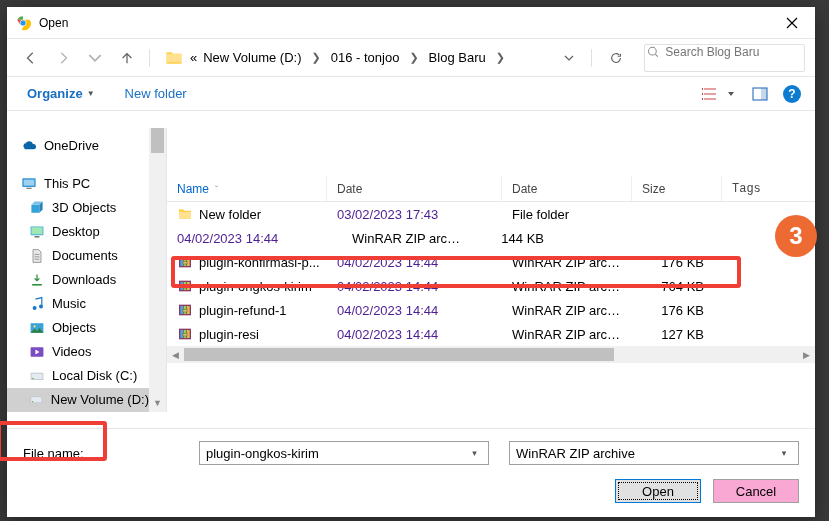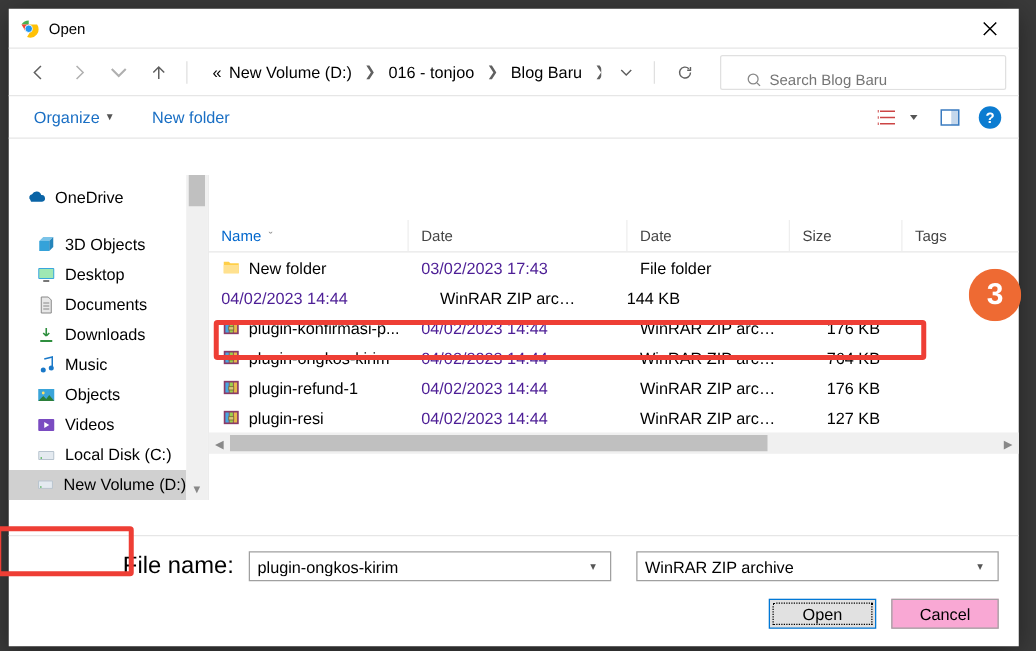--- a/index.html
+++ b/index.html
@@ -16,26 +16,26 @@
   .navbtn { width:28px; height:28px; display:flex; align-items:center; justify-content:center; color:#606060; border-radius:2px; cursor:pointer; }
   .navbtn svg { width:14px; height:14px; }
   .navbtn.disabled { color:#b0b0b0; }
   .nav-sep { width:1px; height:18px; background:#e0e0e0; margin:0 4px; }
   .path { flex:1; display:flex; align-items:center; height:28px; padding:0 2px; overflow:hidden; }
   .folder-ico { width:20px; height:20px; margin:0 4px; }
   .path .chev { color:#606060; font-size:11px; padding:0 6px; }
   .path .crumb { font-size:13px; color:#000; padding:2px 4px; white-space:nowrap; cursor:pointer; }
   .path .pre { color:#000; font-size:13px; padding:0 2px; }
   .dropbtn, .reload { width:28px; height:28px; display:flex; align-items:center; justify-content:center; color:#606060; cursor:pointer; margin-left:2px; }
-  .search-wrap { width:229px; height:28px; border:1px solid #e0e0e0; border-radius:2px; display:flex; align-items:flex-end; margin-left:10px; padding:0 20px; }
+  .search-wrap { width:161px; height:28px; border:1px solid #e0e0e0; border-radius:2px; display:flex; align-items:flex-start; margin-left:10px; padding:0 2px; }
   .search-wrap svg { width:14px; height:14px; color:#808080; margin-right:6px; }
   .search-wrap input { border:none; outline:none; width:100%; font-size:12px; color:#606060; }
   
   .toolbar { height:34px; display:flex; align-items:center; padding:0 14px; border-bottom:1px solid #e6e6e6; }
-  .toolbar .tbtn { font-size:13px; color:#1a6fc4; padding:4px 6px; display:flex; align-items:center; gap:4px; cursor:pointer; }
+  .toolbar .tbtn { font-size:13px; color:#1a6fc4; padding:4px 6px; display:flex; align-items:center; gap:4px; cursor:pointer;font-weight:bold; }
   .toolbar .tbtn .sm-caret { font-size:8px; color:#555; }
   .toolbar .lf { font-size:13px; color:#1a6fc4; padding:4px 6px; margin-left:18px; cursor:pointer; }
   .toolbar .right { margin-left:auto; display:flex; align-items:center; gap:8px; }
   .toolbar .iconbtn { width:30px; height:24px; display:flex; align-items:center; justify-content:center; cursor:pointer; color:#606060; }
   .toolbar .iconbtn.drop { width:44px; padding-right:10px; position:relative; }
   .toolbar .iconbtn.drop::after { content:""; position:absolute; right:3px; top:50%; border-left:3px solid transparent; border-right:3px solid transparent; border-top:4px solid #555; transform:translateY(-50%);}
   .help { width:18px; height:18px; border-radius:50%; background:#0c7cd1; color:#fff; font-size:12px; display:flex; align-items:center; justify-content:center; cursor:pointer; font-weight:600; }
   
   .body { flex:1; display:flex; min-height:0;align-items:center; }
   .sidebar { width:160px; border-right:1px solid #e6e6e6; padding-top:6px; overflow-y:auto; overflow-x:hidden; position:relative; }
@@ -52,41 +52,41 @@
   .sb-item .ico { width:16px; height:16px; display:flex; align-items:center; justify-content:center; }
   .sb-group-gap { height:14px; }
   
   .content { flex:1; display:flex; flex-direction:column; min-width:0; position:relative; }
   .cols { display:flex; height:26px; border-bottom:1px solid #e8e8e8; }
   .col { display:flex; align-items:center; padding:0 10px; font-size:12px; color:#444; border-right:1px solid #eee; cursor:pointer; }
   .col.name { width:160px; color:#0066cc; }
   .col.date { width:175px; }
   .col.type { width:130px; }
   .col.size { width:90px; }
-  .col.tags { flex:1; border-right:none; }
+  .col.tags { flex:1; border-right:none;font-family:Liberation Mono, monospace; }
   .col .sort { margin-left:6px; color:#888; font-size:9px; }
   .file-list { flex:1; position:relative; }
   .row { display:flex; height:24px; align-items:center; font-size:13px; color:#000; }
   .row .cell { padding:0 10px; overflow:hidden; text-overflow:ellipsis; white-space:nowrap; }
   .row .cell.name { width:160px; display:flex; align-items:center; gap:6px; }
   .row .cell.date { width:175px; color:#4c1d95; }
   .row .cell.type { width:130px; }
   .row .cell.size { width:90px; text-align:right; padding-right:18px; }
   .row .ico { width:16px; height:16px; flex-shrink:0; }
   .scroller-h { height:17px; background:#f0f0f0; display:flex; align-items:center; margin-top:auto; }
   .scroller-h .arrow { width:17px; height:17px; display:flex; align-items:center; justify-content:center; color:#888; font-size:9px;}
   .scroller-h .track { flex:1; height:100%; position:relative; }
   .scroller-h .thumb { position:absolute; left:0; top:2px; bottom:2px; width:70%; background:#c0c0c0; }
   
   .hilite { position:absolute; border:4px solid #ee3e35; pointer-events:none; border-radius:3px; }
   .num-badge { position:absolute; width:42px; height:42px; border-radius:50%; background:#ee6a33; border:4px solid #fff0; color:#fff; font-size:24px; font-weight:700; display:flex; align-items:center; justify-content:center; pointer-events:none; }
   
   .bottom { border-top:1px solid #e6e6e6; padding:12px 16px 14px 16px; display:flex; flex-direction:column; gap:10px; position:relative; }
   .fn-row { display:flex; align-items:center; gap:6px; }
-  .fn-row .lbl { font-size:19px; color:#000; width:170px; text-align:right; padding-right:6px; }
+  .fn-row .lbl { font-size:13px; color:#000; width:170px; padding-right:6px; }
   .fn-row .combo { flex:1; height:24px; border:1px solid #a0a0a0; display:flex; align-items:center; padding:0 6px; font-size:13px; background:#fff; }
   .fn-row .combo input { border:none; outline:none; width:100%; font-size:13px; }
   .fn-row .combo .drop-tri { width:16px; display:flex; justify-content:center; color:#555; font-size:9px; }
   .fn-row .filter { width:180px; margin-left:14px; }
   .btn-row { display:flex; justify-content:flex-end; gap:12px; padding-right:0; margin-top:4px;}
   .btn { width:86px; height:24px; border:1px solid #a0a0a0; background:#f9a8d4; font-size:13px; color:#000; cursor:pointer; }
   .btn.primary { border:1px solid #0078d7; background:#e1e1e1; color:#000; outline:1px dotted #000; outline-offset:-4px;}
 </style>
 </head>
 <body>
@@ -195,20 +195,30 @@
       <div style="position:relative; padding-right:17px;">
       <div class="sb-item top">
         <span class="ico">
               <svg viewBox="0 0 24 16">
                 <path fill="#0a64a6" d="M5 12a4 4 0 0 1 2-7 6 6 0 0 1 11 1 4 4 0 0 1 1 8H6a3 3 0 0 1-1-2z"></path>
               </svg>
             </span>
         <span>OneDrive</span>
       </div>
       <div class="sb-group-gap"></div>
+      <div class="sb-item top">
+        <span class="ico">
+              <svg viewBox="0 0 24 20">
+                <rect x="2" y="2" width="20" height="13" rx="1" fill="#3194d4"></rect>
+                <rect x="4" y="4" width="16" height="9" fill="#9cd1f0"></rect>
+                <rect x="8" y="16" width="8" height="2" fill="#888"></rect>
+              </svg>
+            </span>
+        <span>This PC</span>
+      </div>
       <div id="sb-items">
             <div class="sb-item">
               <span class="ico">
                 <svg viewBox="0 0 20 20">
                   <rect x="3" y="6" width="10" height="10" fill="#35a2d9"></rect>
                   <path d="M3 6l4-4h10l-4 4z" fill="#7ac3e8"></path>
                   <path d="M13 6l4-4v10l-4 4z" fill="#2585bb"></path>
                 </svg>
               </span>
               <span>3D Objects</span>

